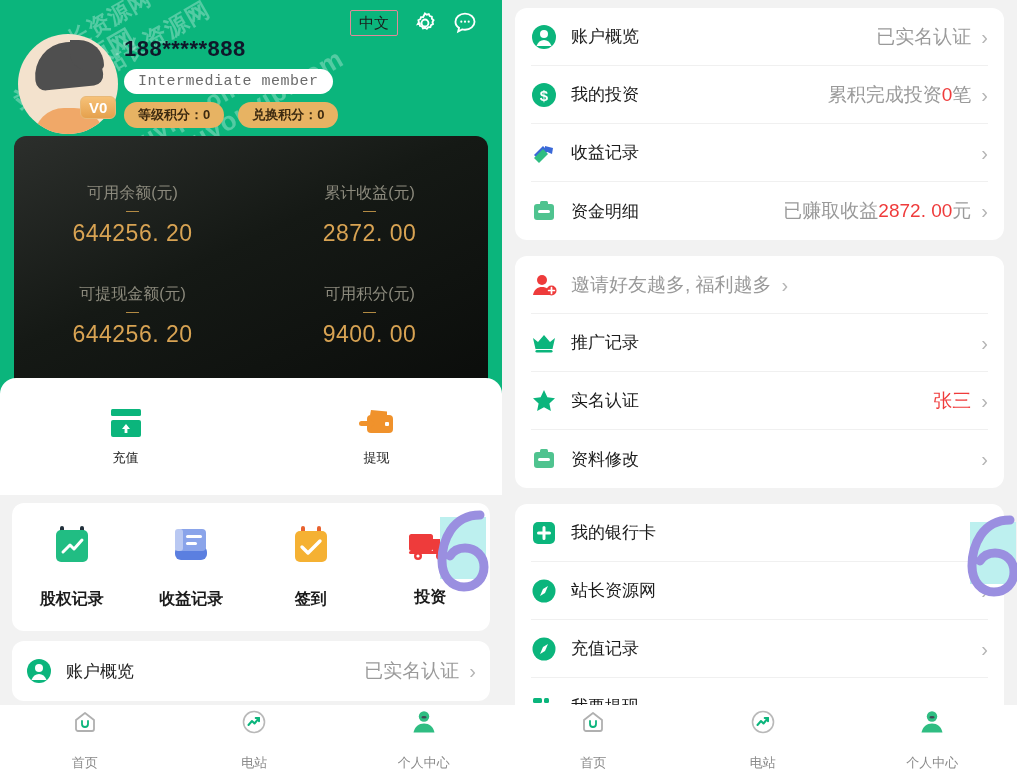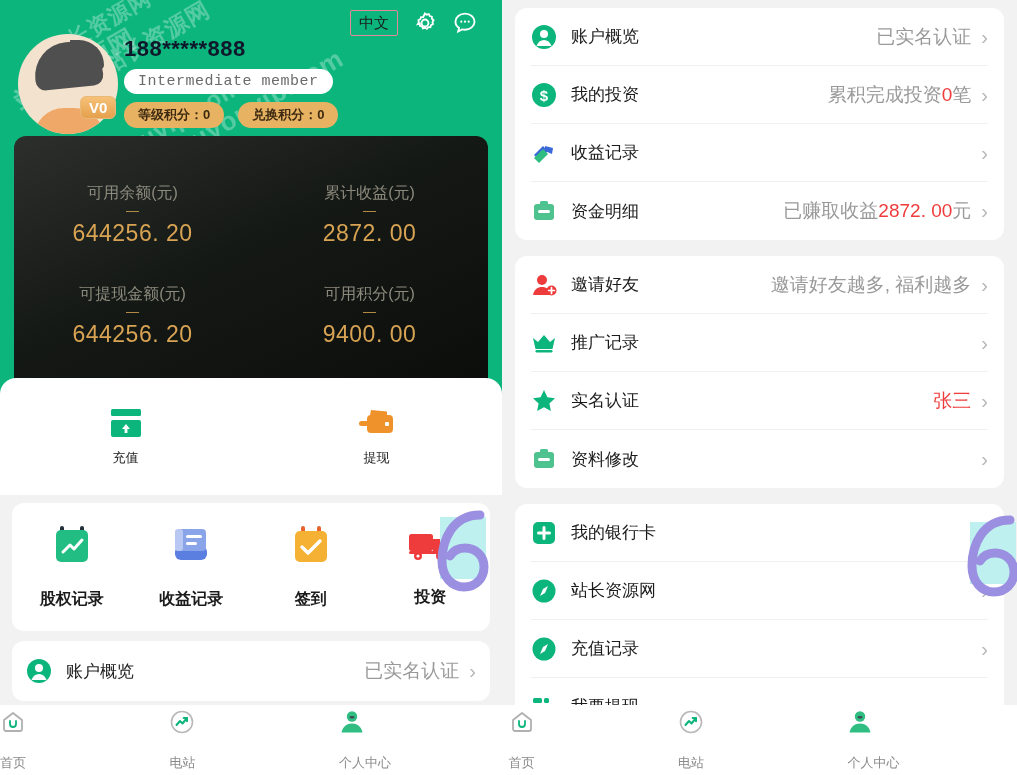--- a/index.html
+++ b/index.html
@@ -165,21 +165,21 @@
   }
   .deco6 svg { position:absolute; left:0; top:0; }
 
   
   #bottom-nav {
     position:absolute; left:0; top: 705px; width: 1017px; height: 70px;
     background:#ffffff; display:flex;
   }
   .nav-half { width: 50%; display:flex; align-items:center; }
   .nav-item {
-    width: 33.333%; display:flex; flex-direction:column; align-items:flex-start;
+    width: 33.333%; display:flex; flex-direction:column; align-items:center;
     justify-content:center; gap: 15px; cursor:pointer;
   }
   .nav-label { font-size: 13px; color:#8a8a8a; }
   .nav-item.active .nav-label { color:#8a8a8a; }
 </style>
 </head>
 <body>
 
 <div id="app">
 
@@ -414,21 +414,20 @@
     <div class="card">
       <div class="row">
         <span class="row-icon">
           <svg width="26" height="26" viewBox="0 0 26 26">
             <circle cx="11" cy="8" r="5" fill="#ee3b3b"></circle>
             <path d="M2 23c1-5.4 4.6-8 9-8s8 2.6 9 8z" fill="#ee3b3b"></path>
             <circle cx="20.5" cy="18.5" r="5" fill="#ee3b3b"></circle>
             <path d="M20.5 15.6v5.8M17.6 18.5h5.8" stroke="#ffffff" stroke-width="1.7" stroke-linecap="round"></path>
           </svg>
         </span>
-        <span class="row-label">邀请好友</span>
         <span class="row-value">邀请好友越多, 福利越多</span>
         <span class="chevron">›</span>
       </div>
 
       <div class="row">
         <span class="row-icon">
           <svg width="26" height="26" viewBox="0 0 26 26">
             <path d="M2 8l5 4 6-7 6 7 5-4-2.5 11H4.5z" fill="#0bb57c"></path>
             <rect x="4.5" y="20" width="17" height="2.6" rx="1.3" fill="#0bb57c"></rect>
           </svg>

